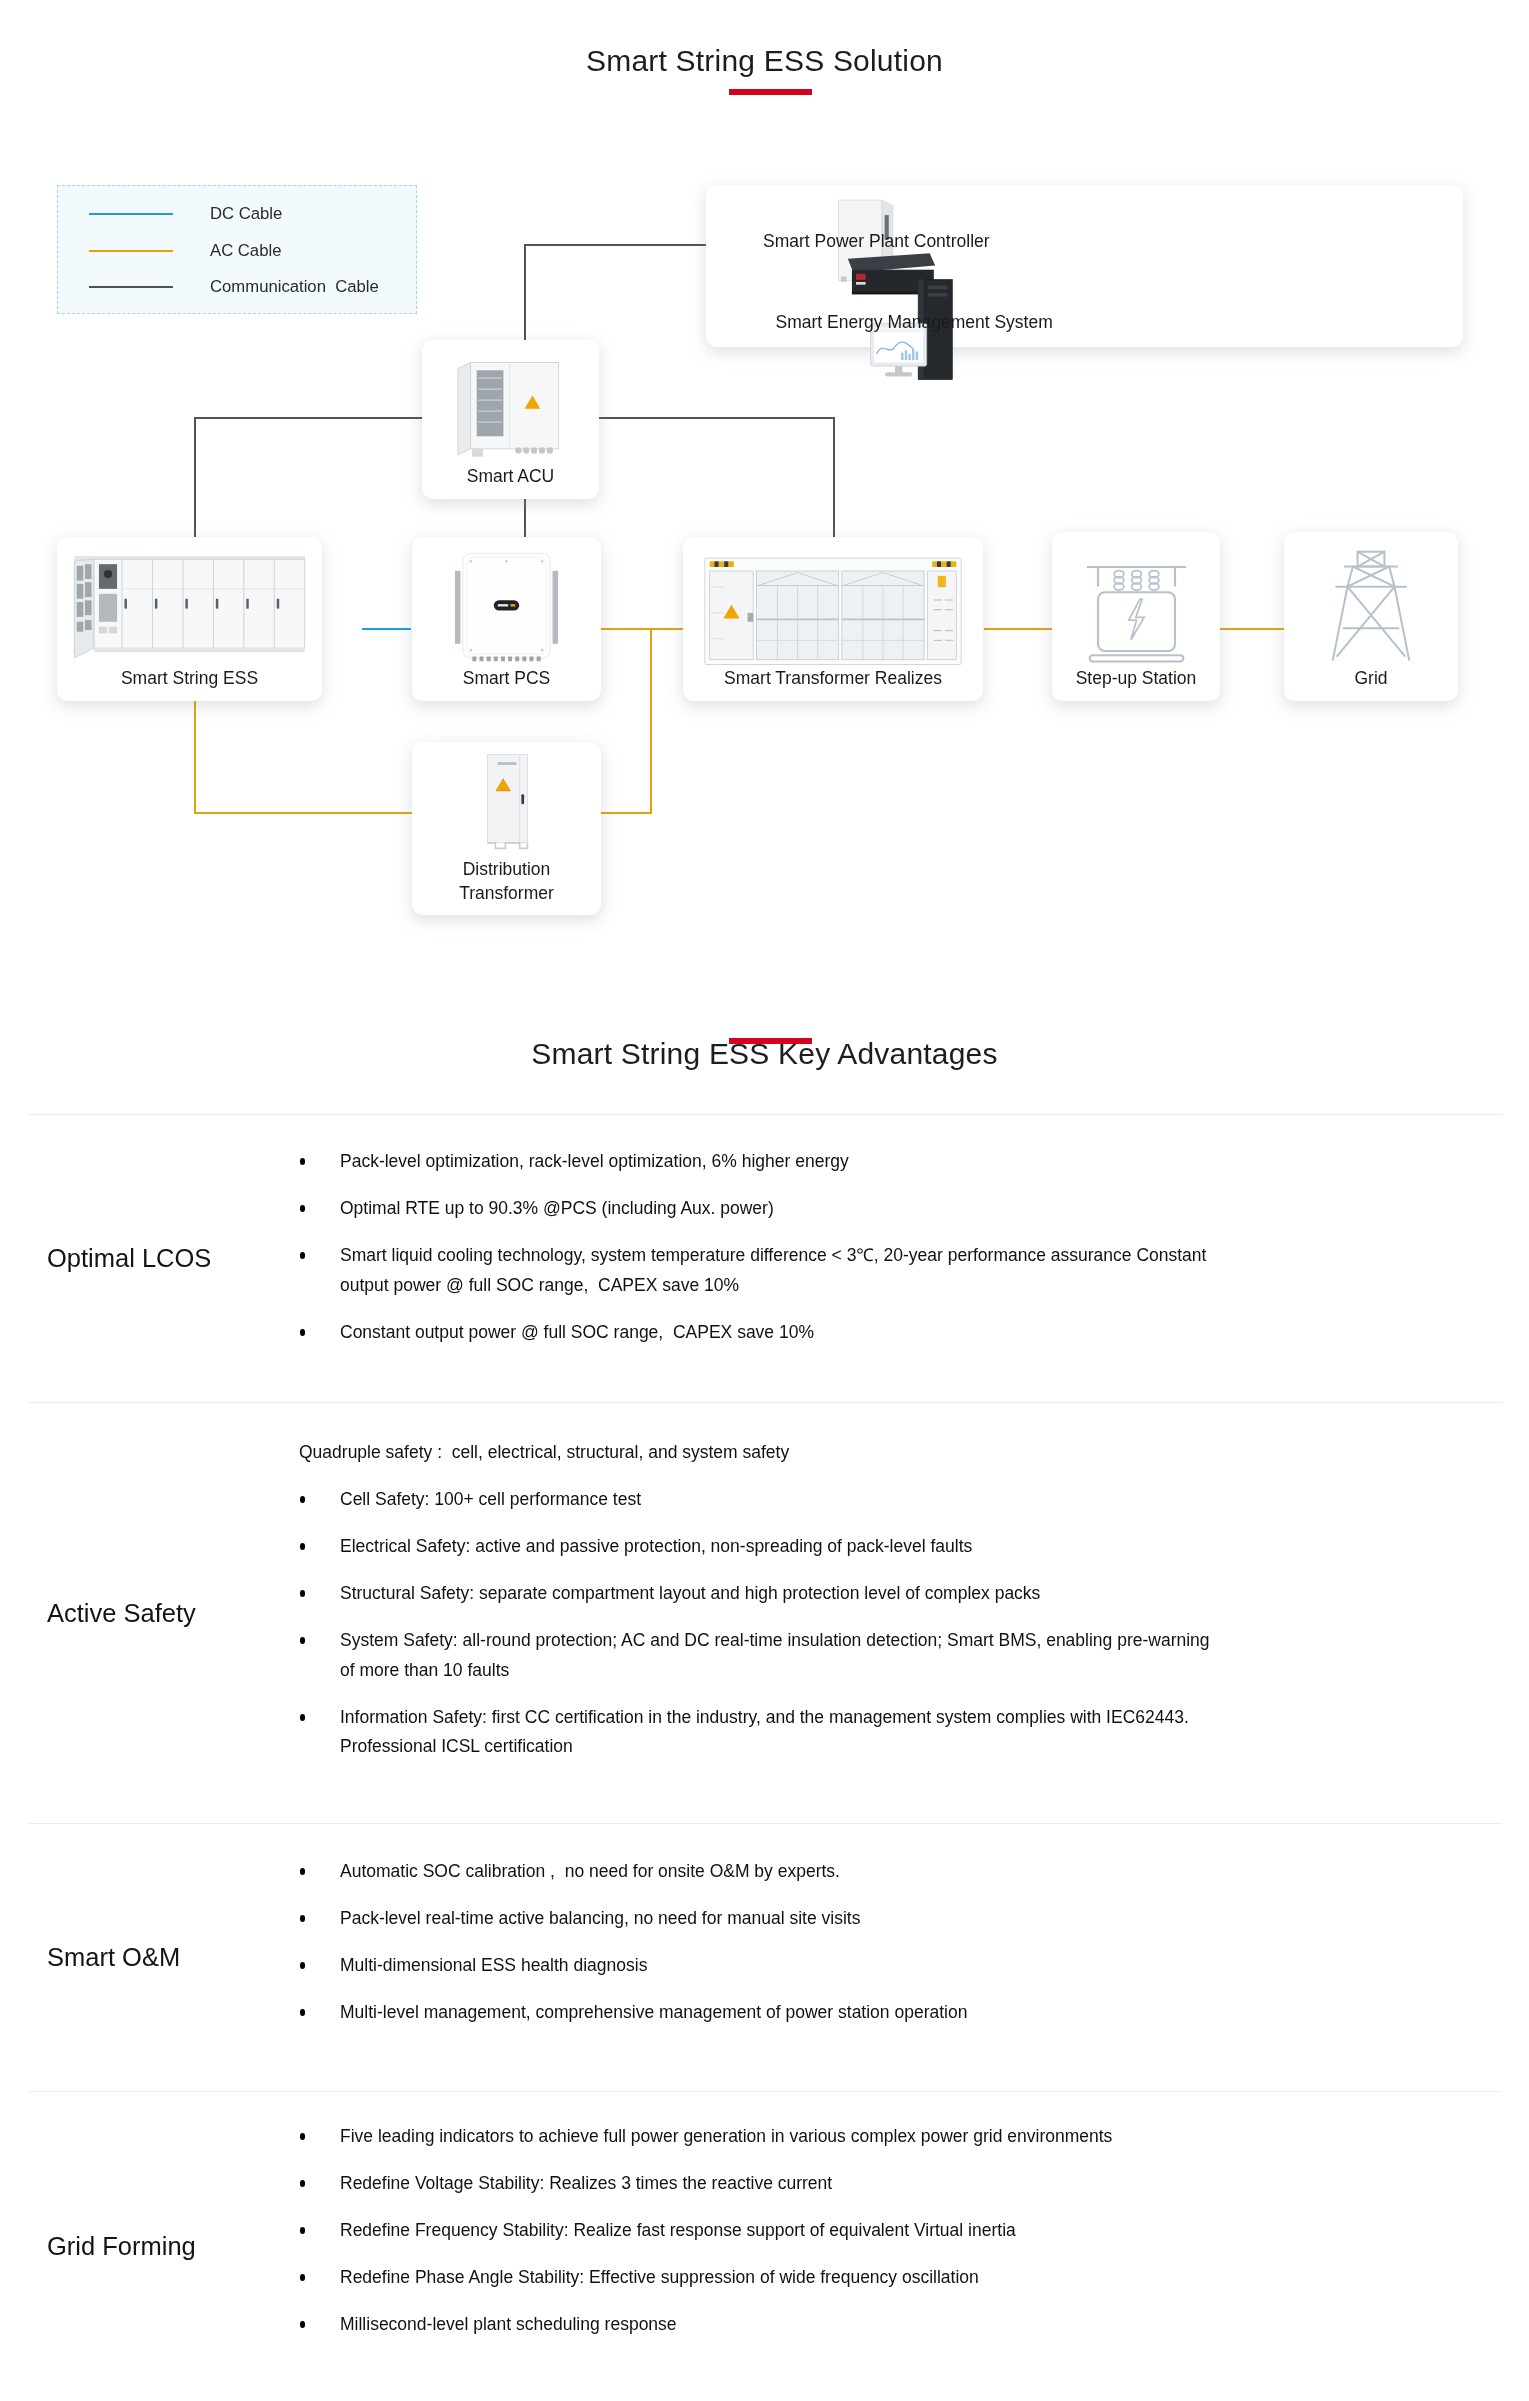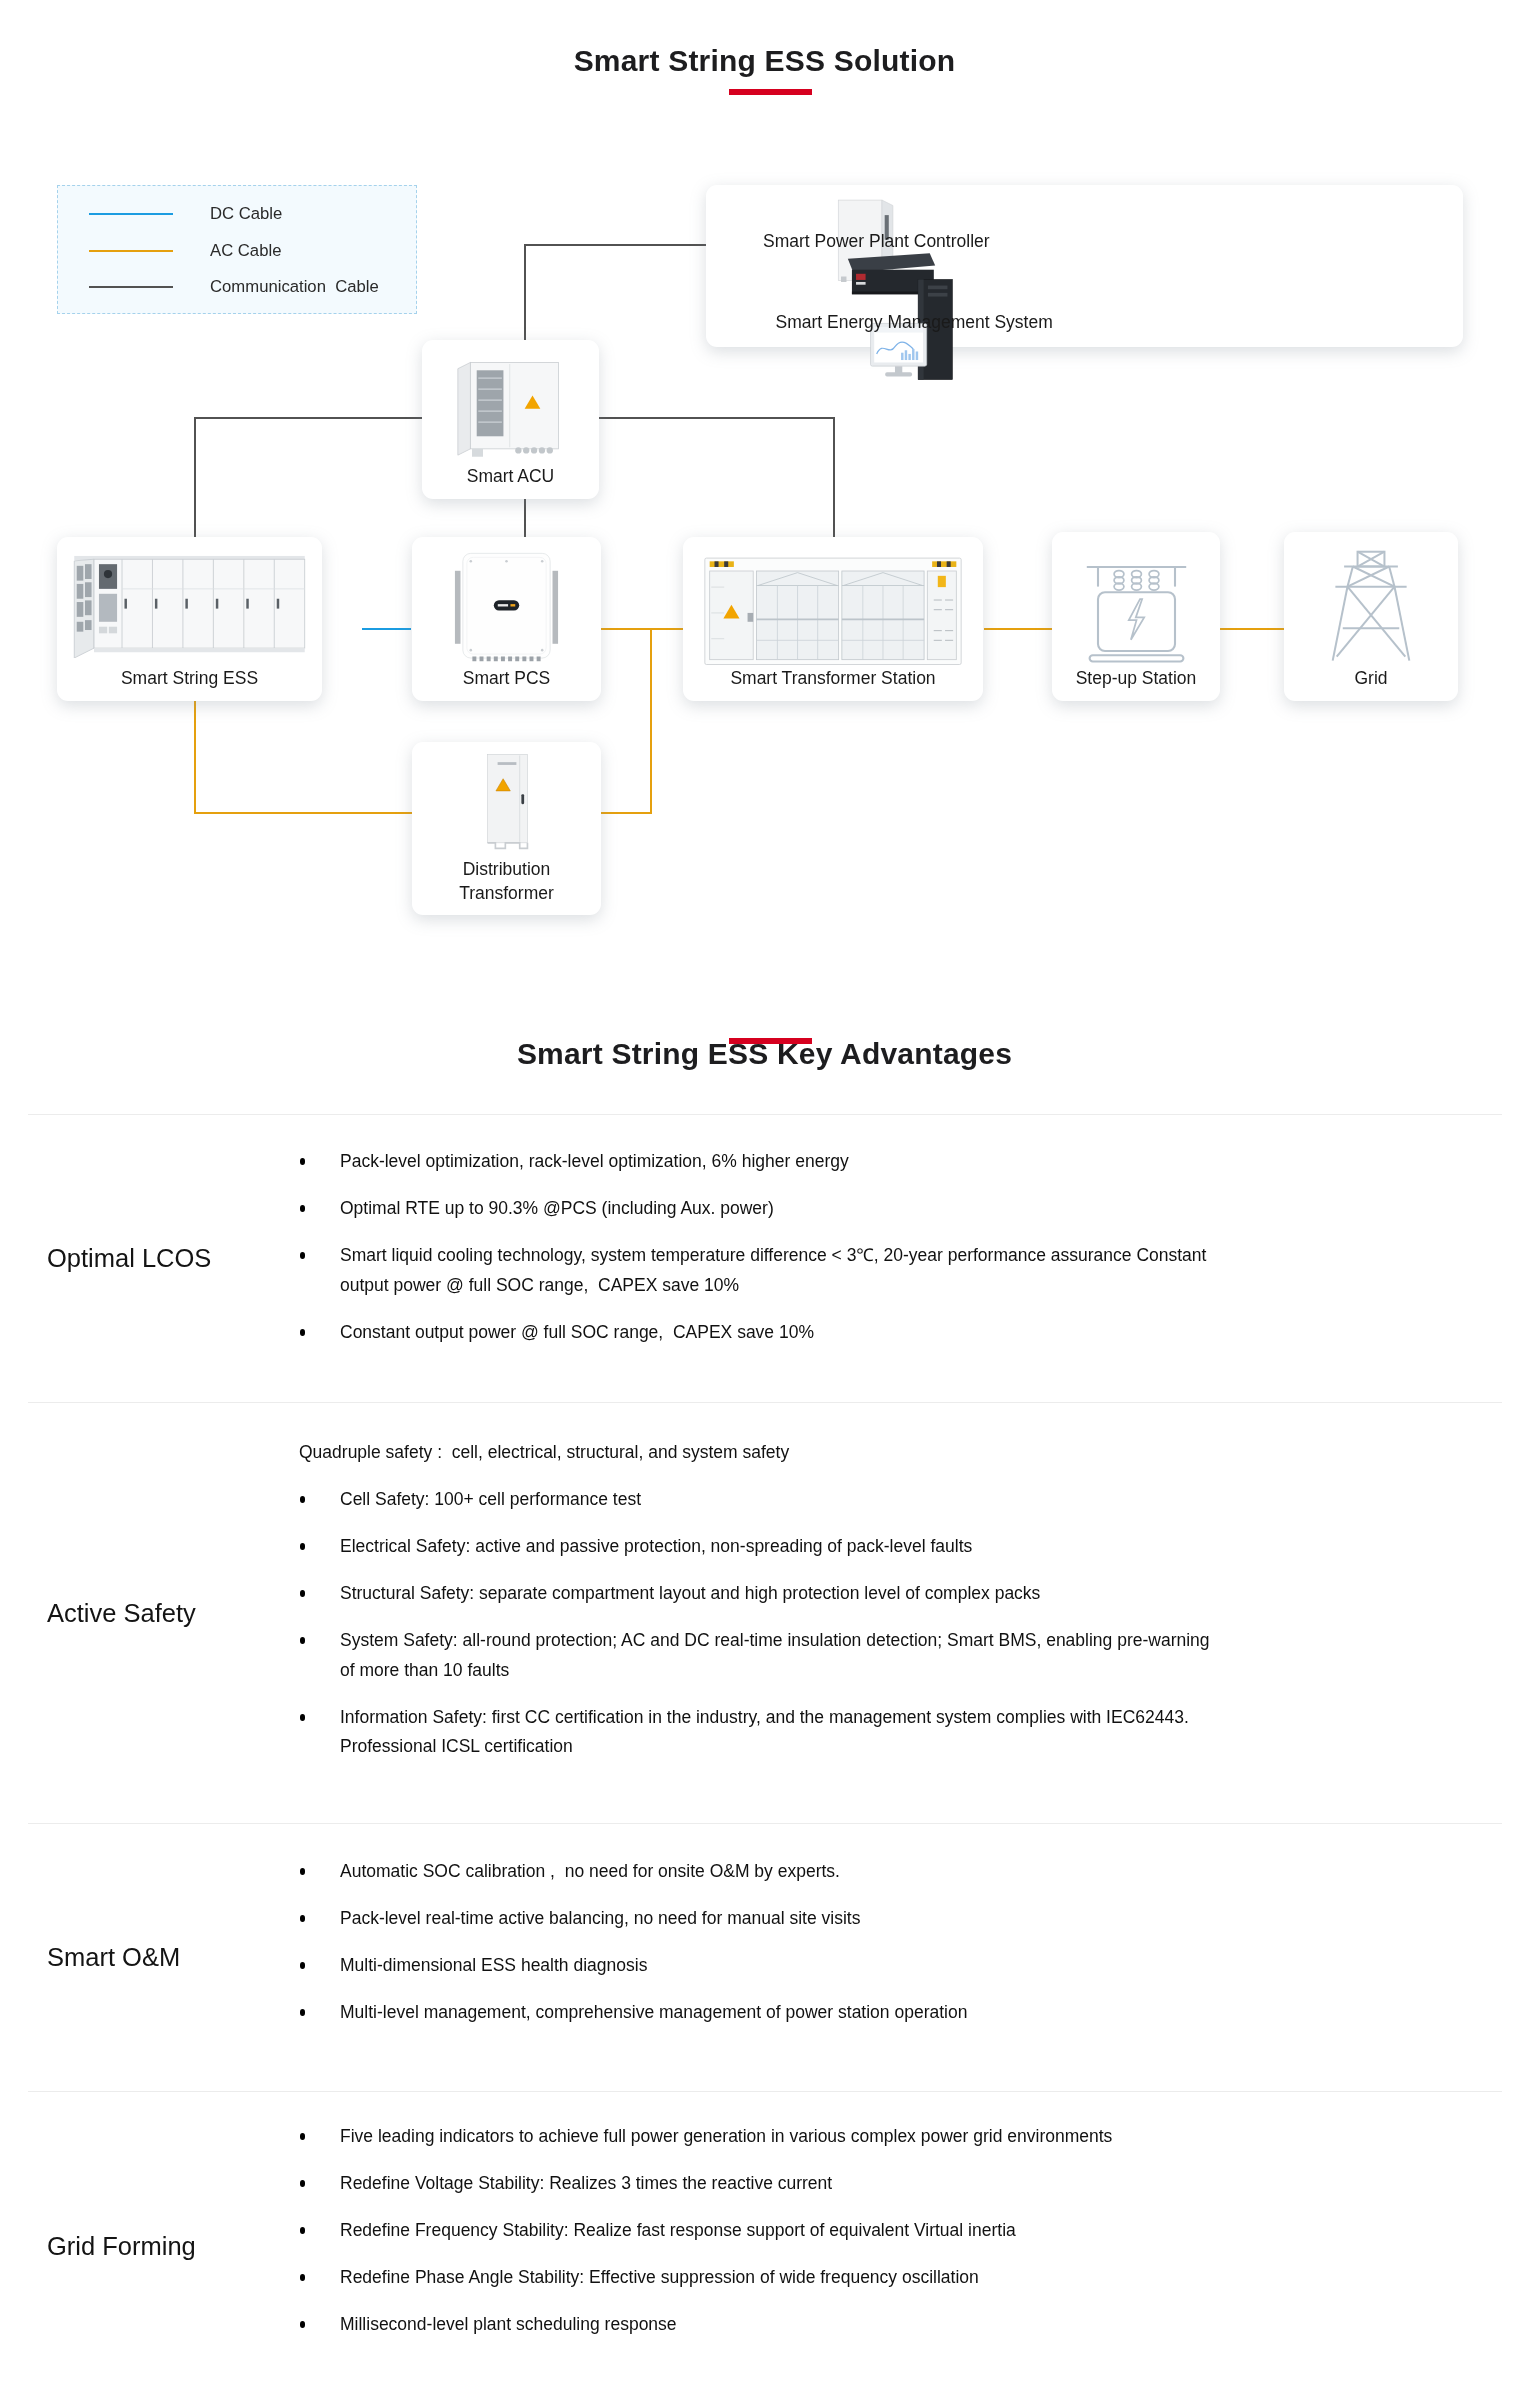--- a/index.html
+++ b/index.html
@@ -1,21 +1,21 @@
 <!DOCTYPE html>
 <html style="font-size:12.7px"><head>
 <meta charset="utf-8">
 <style>
   html,body{margin:0;padding:0;background:#fff;}
   .page{position:relative;width:1529px;height:2401px;background:#ffffff;overflow:hidden;
         font-family:"Liberation Sans", sans-serif;color:#1a1a1a;}
 
   
   .sec-title{position:absolute;left:0;width:1529px;text-align:center;
-             font-size:30px;font-weight:700;color:#1d1d1f;letter-spacing:0.2px;}
+             font-size:30px;font-weight:400;color:#1d1d1f;letter-spacing:0.2px;}
   .red-underline{position:absolute;left:calc(50% - 36px);width:83px;height:5.6px;background:#D6001F;}
 
   
   .ln{position:absolute;z-index:1;}
   .c-comm{background:#525252;}
   .c-dc{background:#1B9CE1;}
   .c-ac{background:#E5A00E;}
 
   
   .card{position:absolute;z-index:2;background:#ffffff;border-radius:11px;
@@ -297,21 +297,21 @@
             <line x1="304" y1="62" x2="314" y2="62"></line>
           <line x1="290" y1="74" x2="300" y2="74"></line>
             <line x1="304" y1="74" x2="314" y2="74"></line>
           <line x1="290" y1="100" x2="300" y2="100"></line>
             <line x1="304" y1="100" x2="314" y2="100"></line>
           <line x1="290" y1="112" x2="300" y2="112"></line>
             <line x1="304" y1="112" x2="314" y2="112"></line>
           </g>
       </svg>
     </div>
-    <div class="node-label">Smart Transformer Station</div>
+    <div class="node-label">Smart Transformer Realizes</div>
   </div>
 
   <div class="card" style="left:1052px;top:532px;width:168px;height:169px;">
     <div class="dev" style="top:14.3px;">
       <svg width="143" height="119" viewBox="0 0 190 170" fill="none" stroke="#B6C1CB" stroke-width="3">
         <line x1="24" y1="30" x2="166" y2="30"></line>
         <line x1="40" y1="30" x2="40" y2="58"></line>
         <line x1="150" y1="30" x2="150" y2="58"></line>
         <g stroke-width="2.5">
           <ellipse cx="70" cy="40" rx="7" ry="5"></ellipse>

